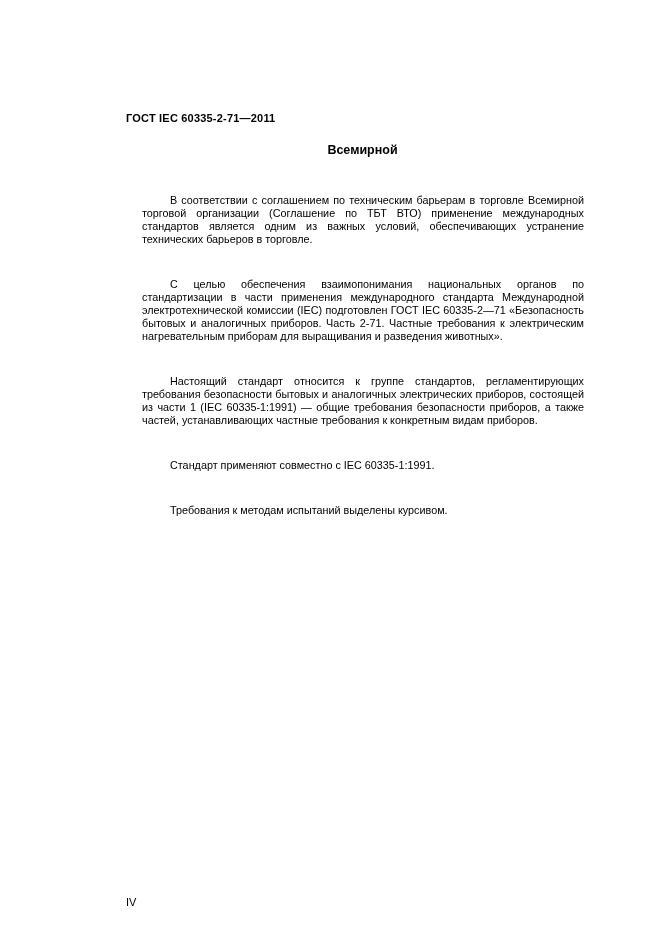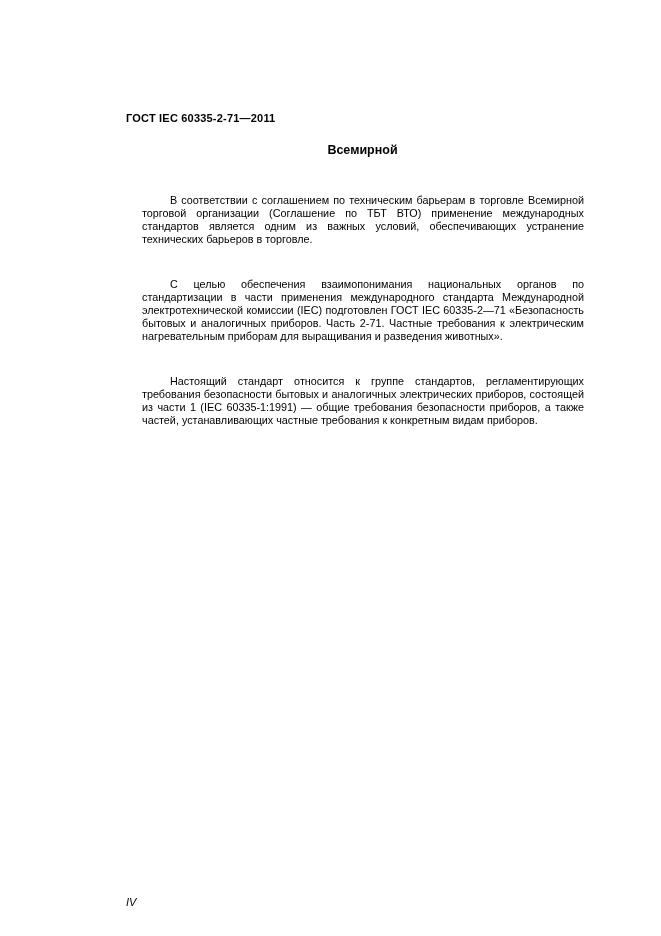--- a/index.html
+++ b/index.html
@@ -45,33 +45,34 @@
     text-align: justify;
   }
   .content p {
     text-indent: 28px;
   }
   .page-number {
     position: absolute;
     top: 848px;
     left: 78px;
     font-size: 11px;
-    font-style: italic;
   }
 </style>
 </head>
 <body>
 
 <div class="page">
 
   <div class="doc-header">ГОСТ  IEC 60335-2-71—2011</div>
 
   <div class="section-title">Всемирной</div>
 
   <div class="content">
     <p>В соответствии с соглашением по техническим барьерам в торговле Всемирной торговой организации (Соглашение по ТБТ ВТО) применение международных стандартов является одним из важных условий, обеспечивающих устранение технических барьеров в торговле.</p>
     <p>С целью обеспечения взаимопонимания национальных органов по стандартизации в части применения международного стандарта Международной электротехнической комиссии (IEC) подготовлен ГОСТ IEC 60335-2—71 «Безопасность бытовых и аналогичных приборов. Часть 2-71. Частные требования к электрическим нагревательным приборам для выращивания и разведения животных».</p>
     <p>Настоящий стандарт относится к группе стандартов, регламентирующих требования безопасности бытовых и аналогичных электрических приборов, состоящей из части 1 (IEC 60335-1:1991) — общие требования безопасности приборов, а также частей, устанавливающих частные требования к конкретным видам приборов.</p>
+    <p>Стандарт применяют совместно с IEC 60335-1:1991.</p>
+    <p>Требования к методам испытаний выделены курсивом.</p>
   </div>
 
   <div class="page-number">IV</div>
 
 </div>
 
 </body></html>

